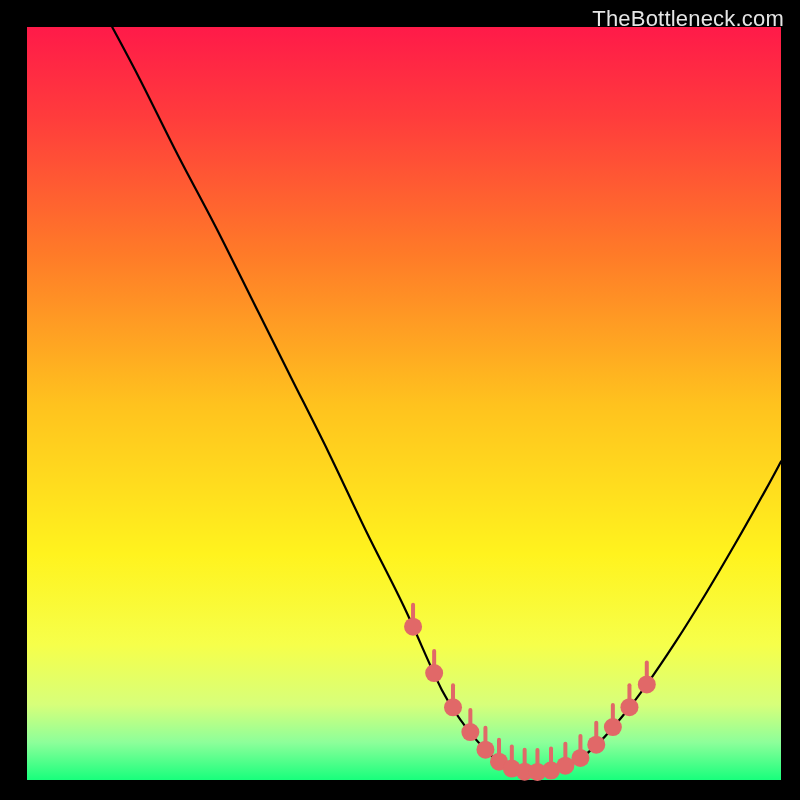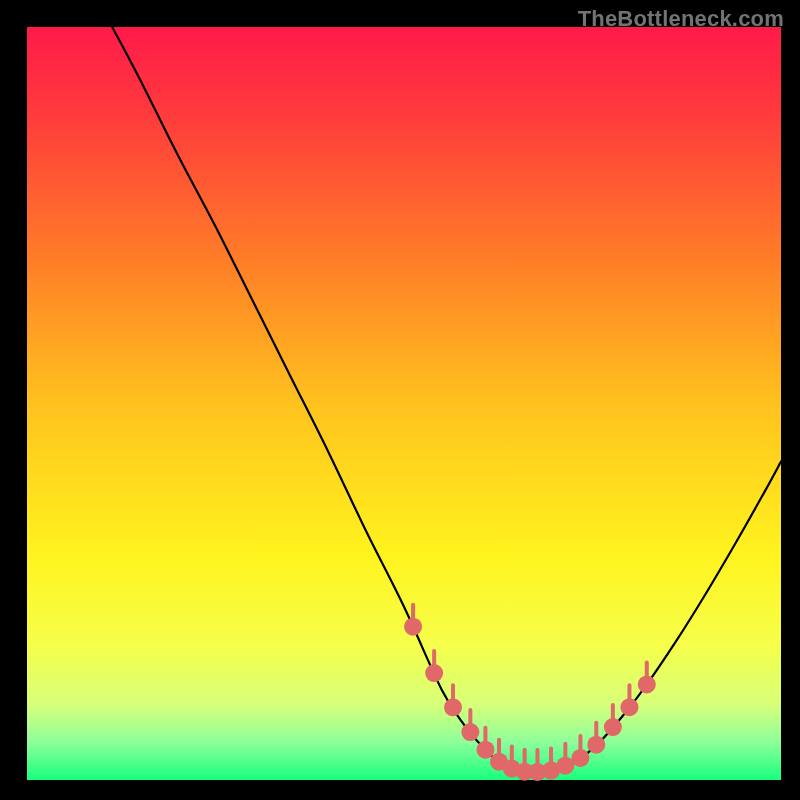--- a/index.html
+++ b/index.html
@@ -16,23 +16,23 @@
     top: 0;
     left: 0;
     width: 800px;
     height: 800px;
     background: #000;
   }
   .watermark {
     position: absolute;
     top: 6px;
     right: 16px;
-    color: #737373;
+    color: #e5e5e5;
     font-size: 22px;
-    font-weight: bold;
+    font-weight: normal;
     letter-spacing: 0.2px;
   }
   svg {
     position: absolute;
     top: 0;
     left: 0;
   }
 </style>
 </head>
 <body>

